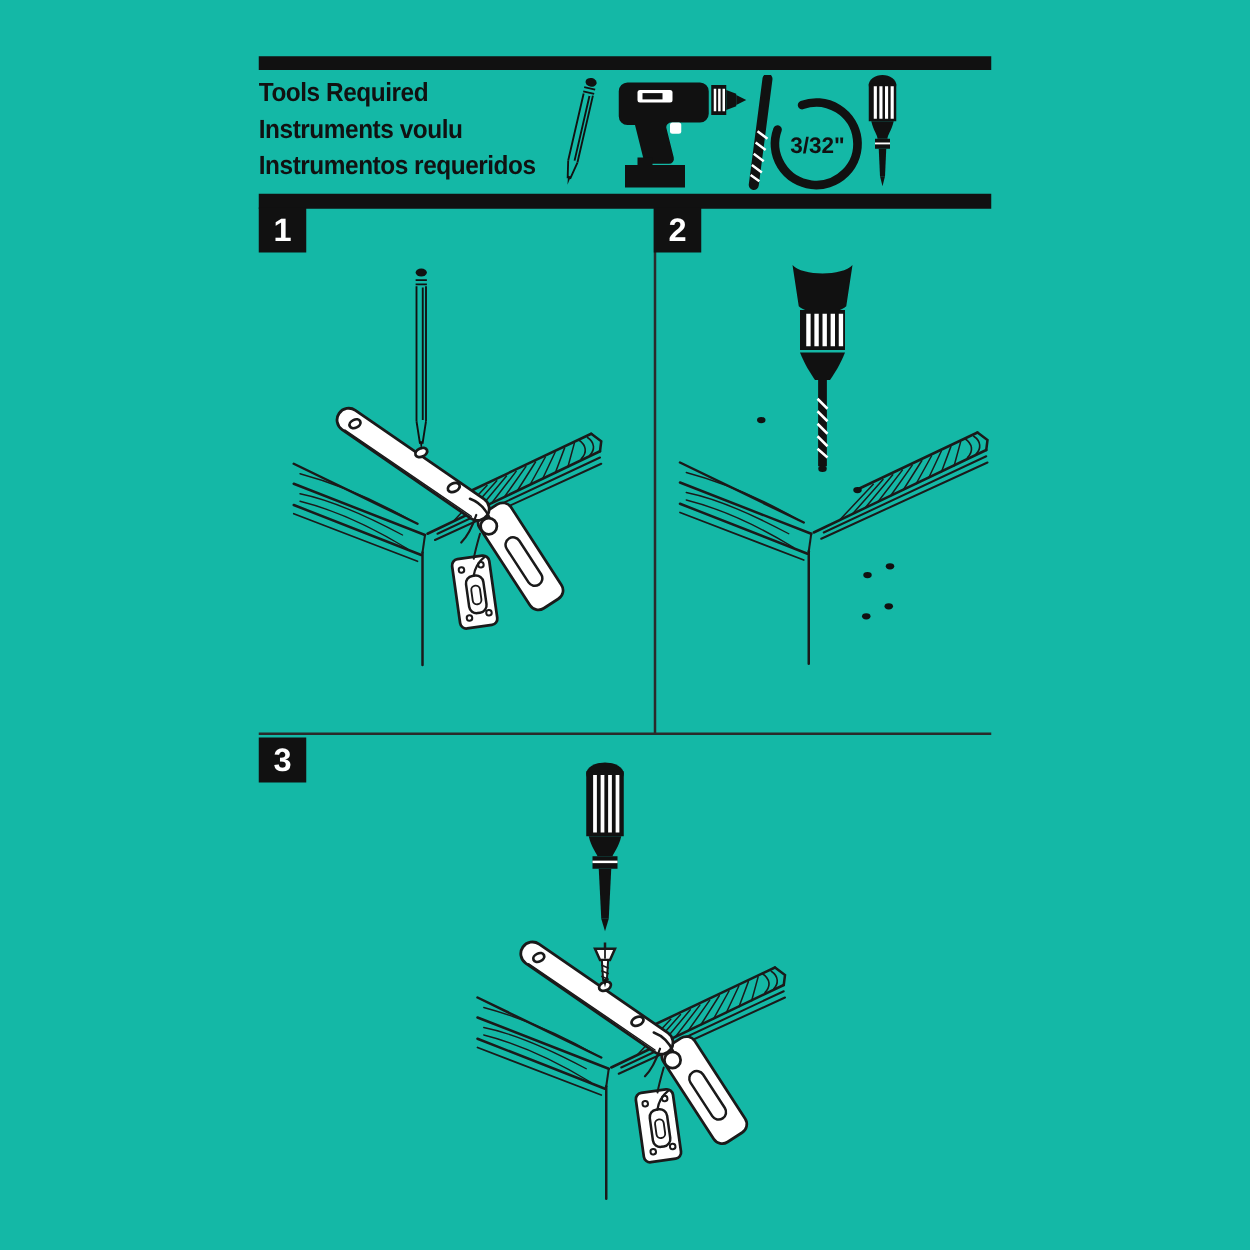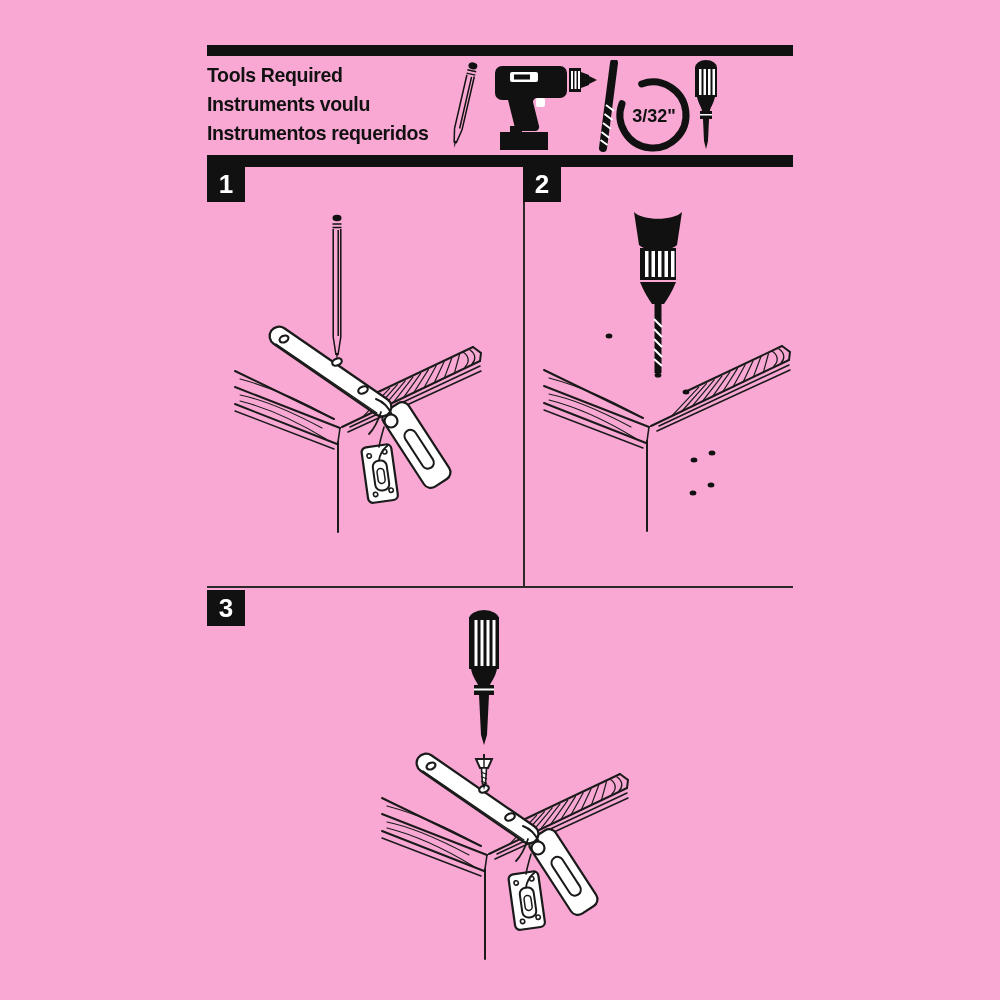--- a/index.html
+++ b/index.html
@@ -1,16 +1,16 @@
 <!DOCTYPE html>
 <html><head>
 <meta charset="utf-8">
 <style>
   html,body{margin:0;padding:0;background:#ffffff;}
-  .sheet{position:relative;width:1000px;height:1000px;background:#f9a8d4;
+  .sheet{position:relative;width:1000px;height:1000px;background:#14b8a6;
          font-family:"Liberation Sans",sans-serif;color:#111;overflow:hidden;}
   .bar{position:absolute;background:#111;}
   .hdr-text{position:absolute;left:207px;top:60px;width:250px;
             font-weight:bold;font-size:21px;line-height:29px;letter-spacing:-0.4px;
             transform:scaleX(0.93);transform-origin:left top;white-space:nowrap;}
   .badge{position:absolute;width:38px;height:36px;background:#111;color:#fff;
          font-weight:bold;font-size:26px;display:flex;align-items:center;justify-content:center;}
   .vrule{position:absolute;background:#2a2a2a;}
   svg{position:absolute;display:block;}
   .ic{position:absolute;}

